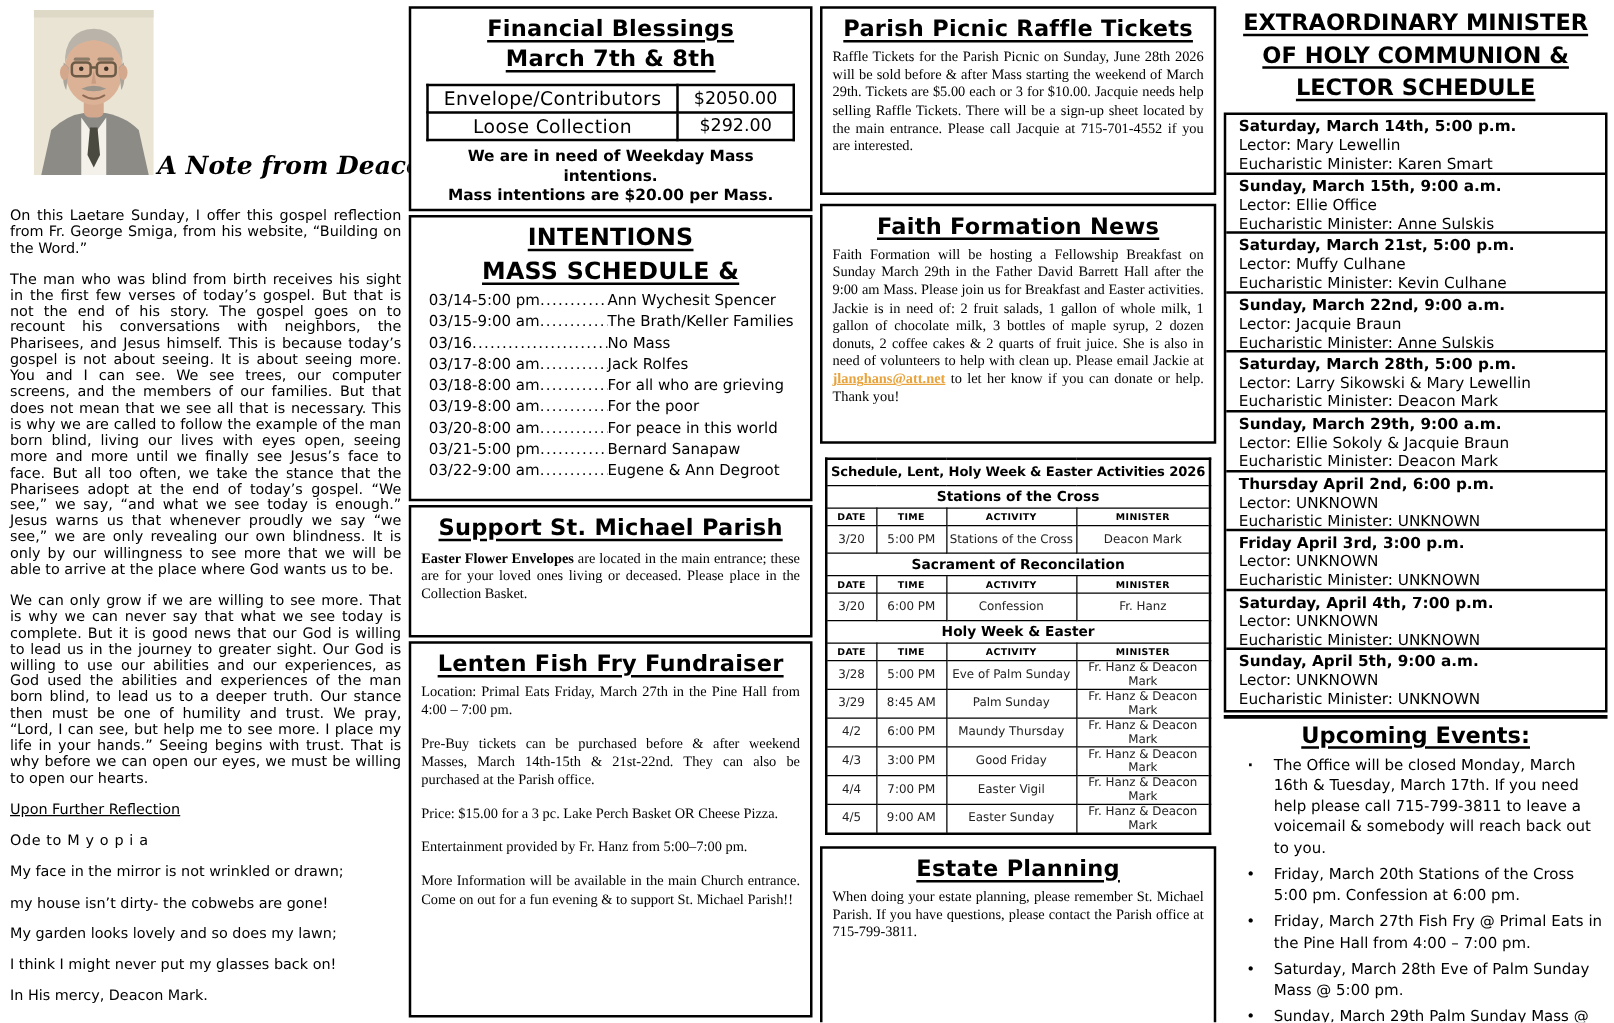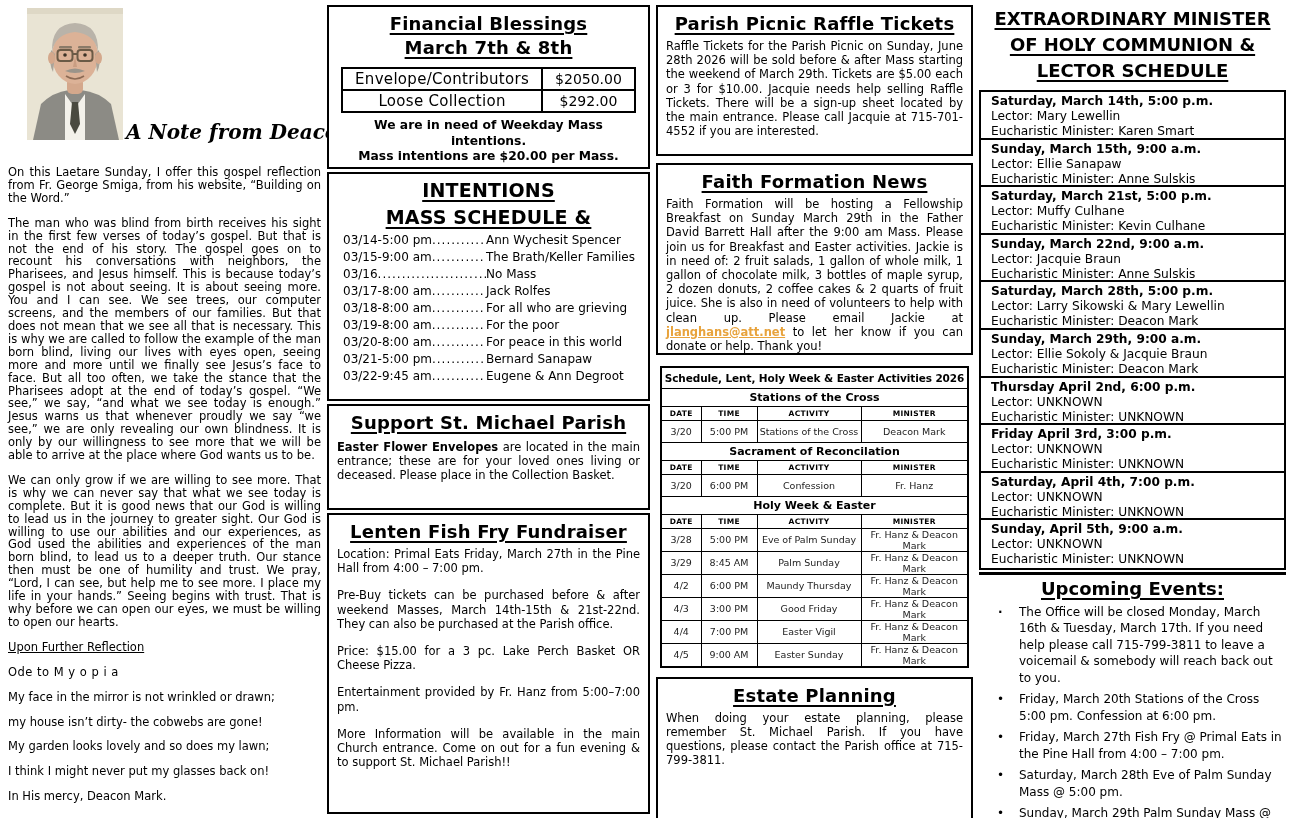--- a/index.html
+++ b/index.html
@@ -37,21 +37,21 @@
   .b-raf  { height:151px; }
   .b-faith{ height:192px; margin-top:7px; }
   .b-est  { height:146px; margin-top:9px; }
 
   .h-box {
     font-weight:bold; text-align:center; font-size:18px;
     text-decoration:underline; text-decoration-thickness:2px; text-underline-offset:3px;
     line-height:23px; margin-bottom:4px; letter-spacing:.2px;
   }
   .h-two { margin-bottom:1px; }
-  .body-txt { font-size:11.5px; line-height:14.2px; text-align:justify; }
+  .body-txt { font-size:11.5px; line-height:14.2px; text-align:justify;font-family:Liberation Serif, serif; }
   .bold-lead { font-weight:bold; }
 
   
   .fin-table { width:calc(100% - 16px); margin:8px auto 5px; border-collapse:collapse; }
   .fin-table td { border:2px solid #000; text-align:center; padding:1px 12px; }
   .fin-label { width:66%; font-size:15px; letter-spacing:.3px; }
   .fin-amt   { font-size:14px; }
   .fin-note { font-weight:bold; font-size:12.3px; text-align:center; line-height:15.5px; }
   .script-thanks {
     font-family:"DejaVu Serif","Liberation Serif",serif; font-style:italic; font-weight:bold;
@@ -219,21 +219,21 @@
             <span class="m-date">03/20-8:00 am</span>
             <span class="m-dots">......................................................................</span>
             <span class="m-int">For peace in this world</span>
           </div>
           <div class="mass-row">
             <span class="m-date">03/21-5:00 pm</span>
             <span class="m-dots">......................................................................</span>
             <span class="m-int">Bernard Sanapaw</span>
           </div>
           <div class="mass-row">
-            <span class="m-date">03/22-9:45 am</span>
+            <span class="m-date">03/22-9:00 am</span>
             <span class="m-dots">......................................................................</span>
             <span class="m-int">Eugene &amp; Ann Degroot</span>
           </div>
         </div>
     </div>
 
     <div class="box b-sup">
       <div class="h-box">Support St. Michael Parish</div>
       <div class="body-txt" style="margin-top:6px">
         <span class="bold-lead">Easter Flower Envelopes</span><span> are located in the main entrance; these are for your loved ones living or deceased. Please place in the Collection Basket.</span>
@@ -370,21 +370,21 @@
       <span>LECTOR SCHEDULE</span>
     </div>
     <div class="min-table" id="min-entries">
         <div class="entry">
           <div class="when">Saturday, March 14th, 5:00 p.m.</div>
           <div class="line">Lector: Mary Lewellin</div>
           <div class="line">Eucharistic Minister: Karen Smart</div>
         </div>
         <div class="entry">
           <div class="when">Sunday, March 15th, 9:00 a.m.</div>
-          <div class="line">Lector: Ellie Sanapaw</div>
+          <div class="line">Lector: Ellie Office</div>
           <div class="line">Eucharistic Minister: Anne Sulskis</div>
         </div>
         <div class="entry">
           <div class="when">Saturday, March 21st, 5:00 p.m.</div>
           <div class="line">Lector: Muffy Culhane</div>
           <div class="line">Eucharistic Minister: Kevin Culhane</div>
         </div>
         <div class="entry">
           <div class="when">Sunday, March 22nd, 9:00 a.m.</div>
           <div class="line">Lector: Jacquie Braun</div>

